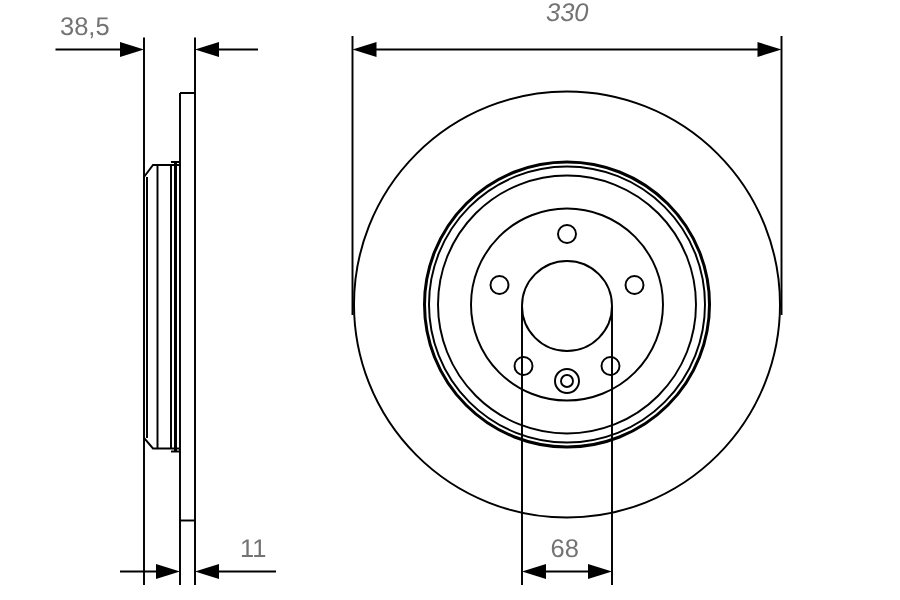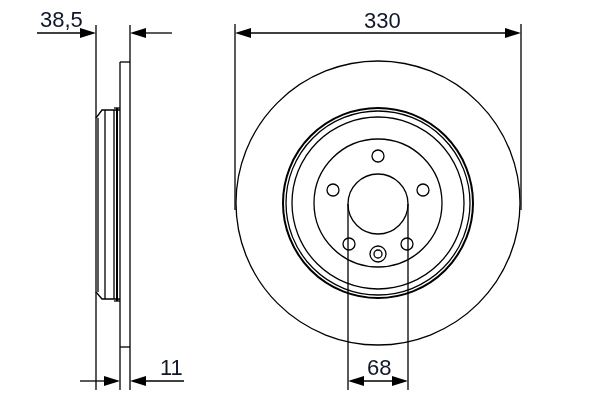--- a/index.html
+++ b/index.html
@@ -1,20 +1,20 @@
 <!DOCTYPE html>
 <html><head>
 <meta charset="utf-8">
 <style>
   html, body { margin: 0; padding: 0; background: #ffffff; }
   body { width: 600px; height: 400px; overflow: hidden; position: relative;
          font-family: "Liberation Sans", sans-serif; }
   #drawing { position: absolute; left: 0; top: 0; }
   .dim-text { position: absolute; font-family: "Liberation Sans", sans-serif;
-              font-size: 22px; color: #0f172a; line-height: 1; white-space: nowrap; }
+              font-size: 17px; color: #737373; line-height: 1; white-space: nowrap; }
   svg .ln { stroke: #000; stroke-width: 1.3; fill: none; }
   svg .thk { stroke: #000; stroke-width: 2; fill: none; }
   svg .arr { fill: #000; stroke: none; }
 </style>
 </head>
 <body>
 
 <svg id="drawing" width="600" height="400" viewBox="0 0 600 400" xmlns="http://www.w3.org/2000/svg">
 
   <g>
@@ -71,14 +71,14 @@
     <line class="ln" x1="348" y1="204" x2="348" y2="390"></line>
     <line class="ln" x1="408" y1="204" x2="408" y2="390"></line>
     <line class="ln" x1="360" y1="381" x2="396" y2="381"></line>
     <polygon class="arr" points="348,381 364,376 364,386"></polygon>
     <polygon class="arr" points="408,381 392,376 392,386"></polygon>
   </g>
 </svg>
 
 <div class="dim-text" style="left:40px; top:9px;">38,5</div>
 <div class="dim-text" style="left:160px; top:357px;text-align:center;">11</div>
-<div class="dim-text" style="left:364px; top:10px;">330</div>
+<div class="dim-text" style="left:364px; top:0;font-style:italic;">330</div>
 <div class="dim-text" style="left:367px; top:357px;text-align:right;">68</div>
 
 </body></html>

